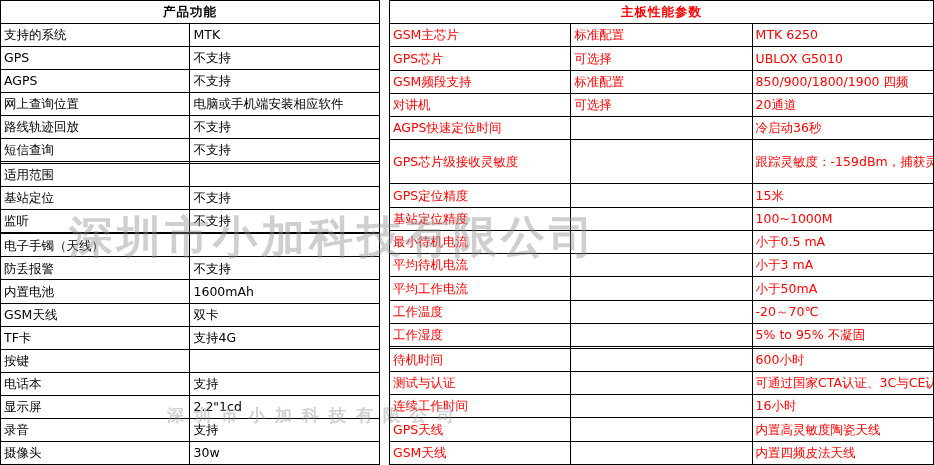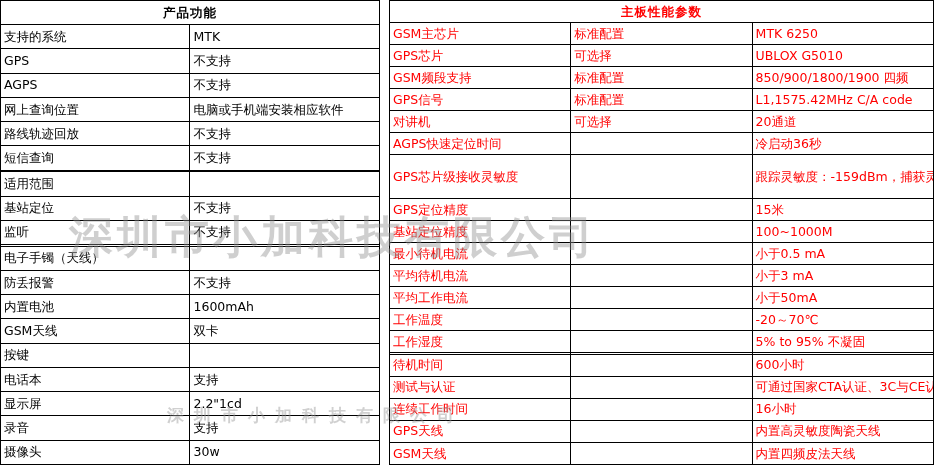--- a/index.html
+++ b/index.html
@@ -177,20 +177,24 @@
           </tr>
           <tr>
             <td class="c0">内置电池</td>
             <td class="c1 left-mid">1600mAh</td>
           </tr>
           <tr>
             <td class="c0">GSM天线</td>
             <td class="c1 left-mid">双卡</td>
           </tr>
           <tr>
+            <td class="c0">TF卡</td>
+            <td class="c1 left-mid">支持4G</td>
+          </tr>
+          <tr>
             <td class="c0">按键</td>
             <td class="c1"></td>
           </tr>
           <tr>
             <td class="c0">电话本</td>
             <td class="c1">支持</td>
           </tr>
           <tr>
             <td class="c0">显示屏</td>
             <td class="c1 left-mid">2.2"1cd</td>
@@ -222,25 +226,20 @@
           </tr>
           <tr>
             <td class="r0">GPS芯片</td>
             <td class="r1">可选择</td>
             <td class="r2">UBLOX G5010</td>
           </tr>
           <tr>
             <td class="r0">GSM频段支持</td>
             <td class="r1">标准配置</td>
             <td class="r2">850/900/1800/1900 四频</td>
-          </tr>
-          <tr>
-            <td class="r0">GPS信号</td>
-            <td class="r1">标准配置</td>
-            <td class="r2">L1,1575.42MHz C/A code</td>
           </tr>
           <tr>
             <td class="r0">对讲机</td>
             <td class="r1">可选择</td>
             <td class="r2">20通道</td>
           </tr>
           <tr>
             <td class="r0">AGPS快速定位时间</td>
             <td class="r1"></td>
             <td class="r2">冷启动36秒</td>

